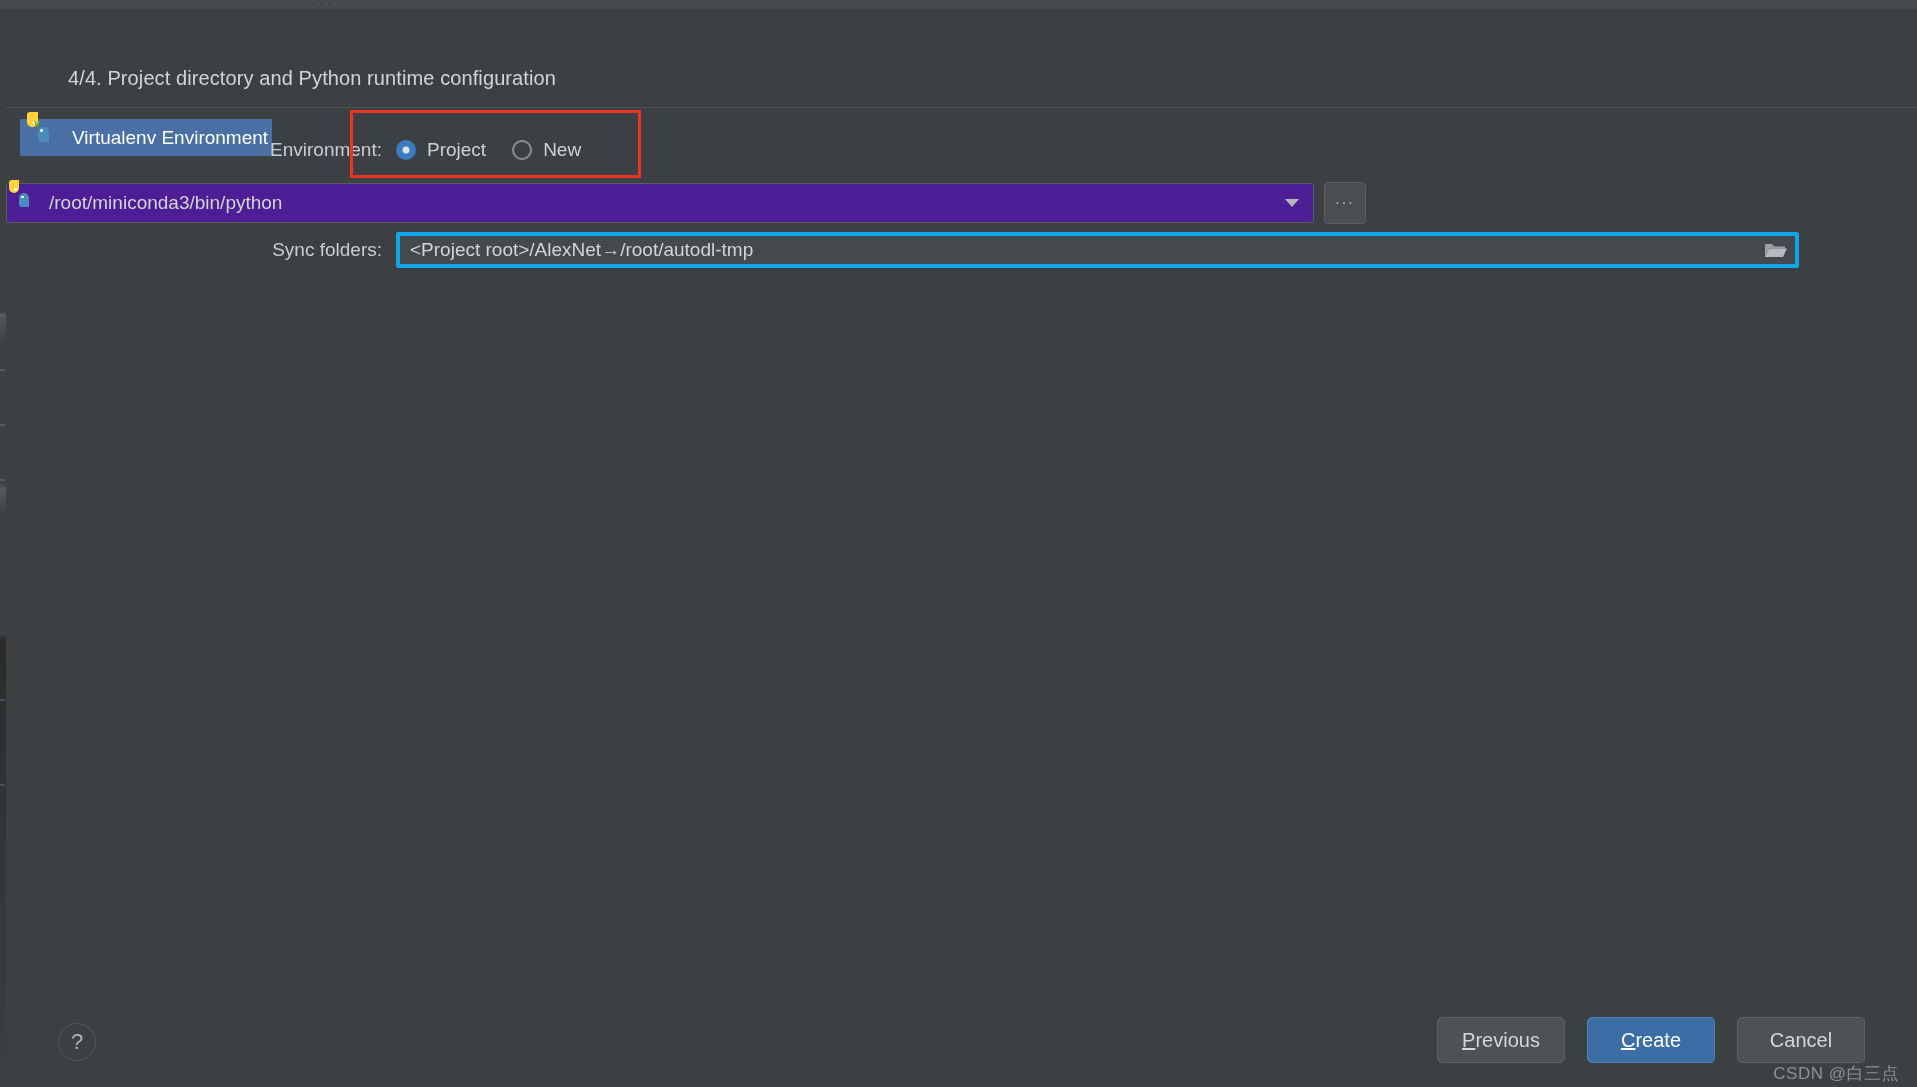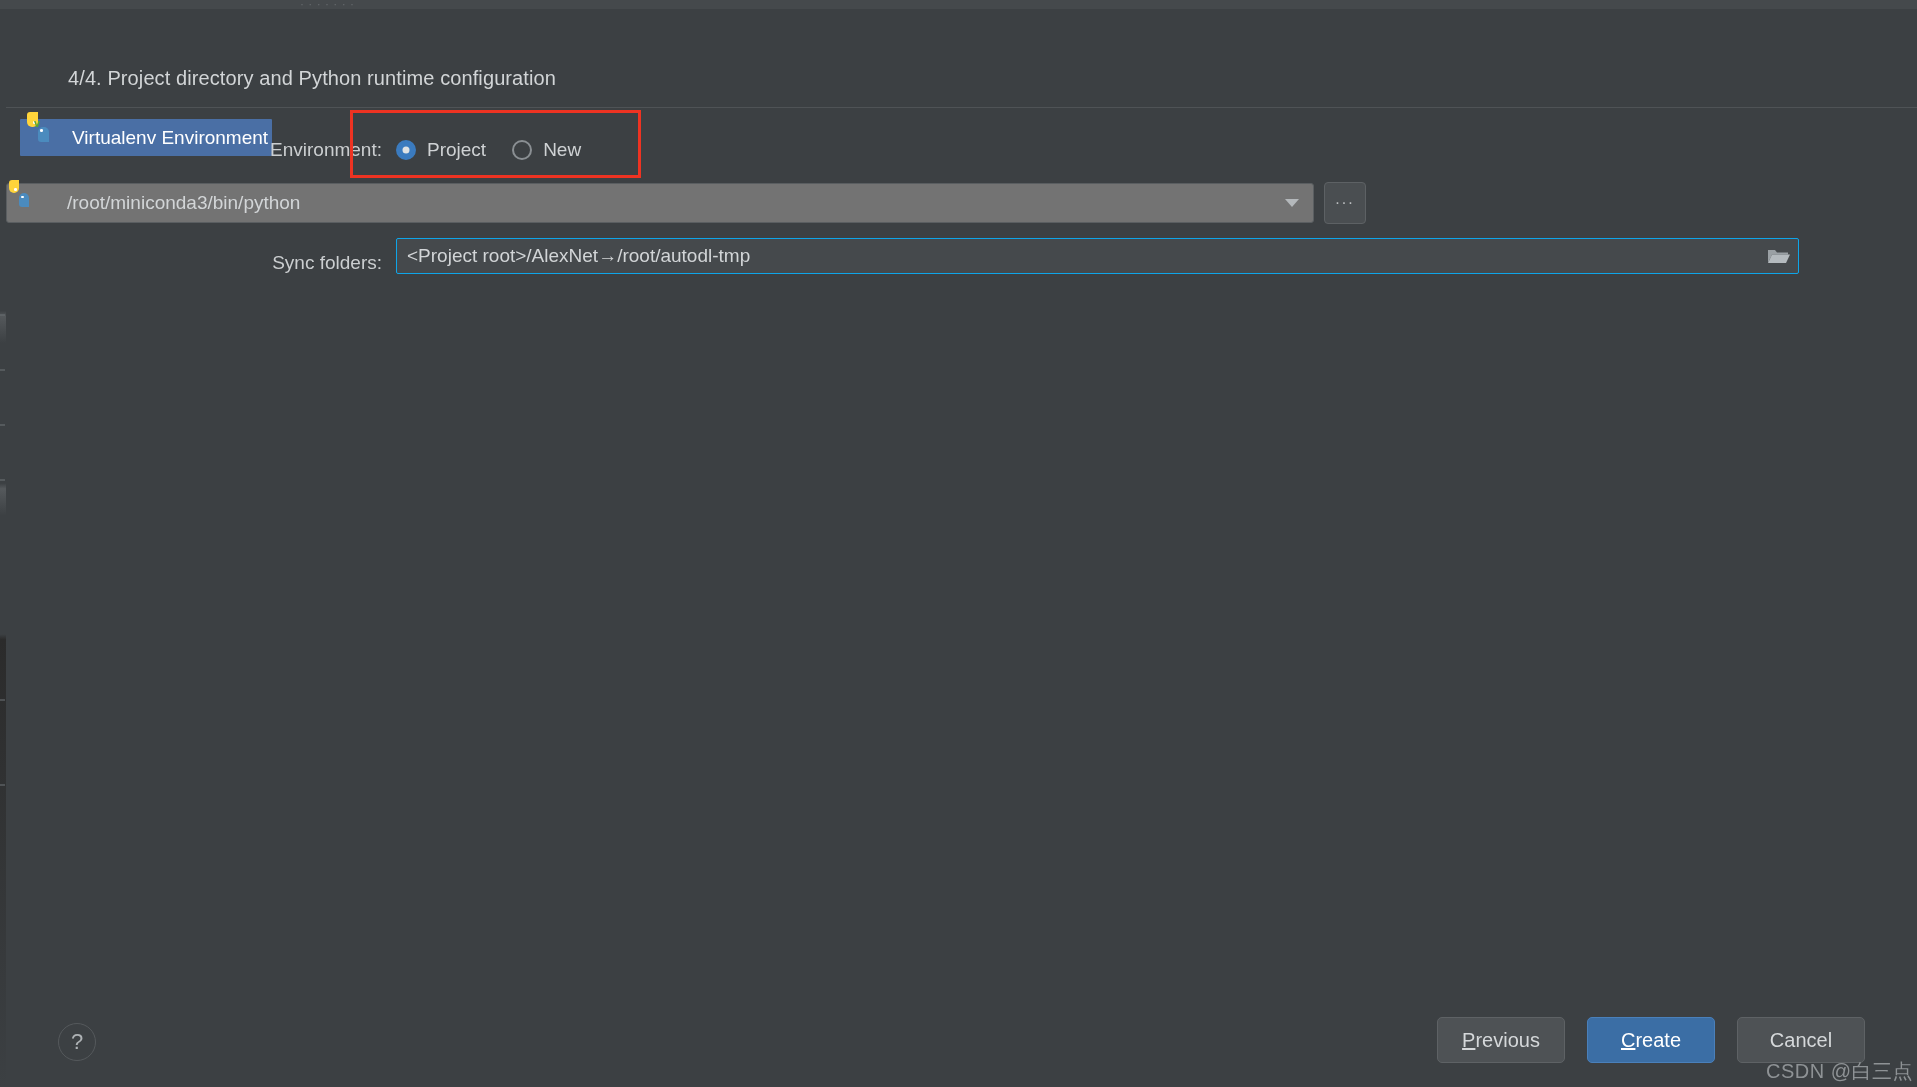--- a/index.html
+++ b/index.html
@@ -204,27 +204,26 @@
     border-radius: 50%;
     background: #dfe2e4;
   }
 
   
   #row-interpreter { left: 0; top: 63px; width: 1900px; }
   #row-interpreter .flabel { width: 390px; padding-right: 14px; }
   .combo {
     position: relative;
     width: 1308px; height: 40px;
-    background: #737373;
+    background: #4c1d95;
     border: 1px solid #5a5e61;
     border-radius: 3px;
     display: flex; align-items: center;
     padding-left: 12px;
     cursor: pointer;
-    gap: 18px;
   }
   .combo .combo-icon { width: 20px; height: 20px; margin-right: 10px; flex:none; }
   .combo .combo-value {
     font-size: 19px;
     color: #d2d5d7;
     white-space: nowrap;
     overflow: hidden;
   }
   .combo .combo-arrow {
     position: absolute;
@@ -244,27 +243,27 @@
     display: flex; align-items: center; justify-content: center;
     cursor: pointer;
     font-size: 16px;
     color: #b9bcbe;
     letter-spacing: 2px;
     line-height: 10px;
     padding-bottom: 8px;
   }
 
   
-  #row-sync { left: 0; top: 119px; width: 1900px; align-items: flex-end; }
+  #row-sync { left: 0; top: 113px; width: 1900px; }
   #row-sync .flabel { width: 390px; padding-right: 14px; }
   .textfield {
     position: relative;
     width: 1403px; height: 36px;
     background: #45494c;
-    border: 1px solid #0ea5e9;
+    border: 4px solid #0ea5e9;
     border-radius: 2px;
     display: flex; align-items: center;
     padding-left: 10px;
     cursor: text;
   }
   .textfield .tf-value {
     font-size: 19px;
     color: #d2d5d7;
     white-space: nowrap;
   }
@@ -326,22 +325,22 @@
   }
   .dlg-btn.primary {
     background: #3b6ea5;
     border: 1px solid #4a80ba;
     color: #ffffff;
   }
   .dlg-btn .mnem { text-decoration: underline; }
 
   #watermark {
     position: absolute;
-    right: 4px; bottom: 2px;
-    font-size: 20px;
+    right: 18px; bottom: 2px;
+    font-size: 17px;
     color: #8e9295;
     letter-spacing: .5px;
     text-align: right;
   }
 </style>
 </head>
 <body>
 
 <div id="bg-strip">
   <div class="ghost-text">· · ·   ·   ·      ·     ·</div>

